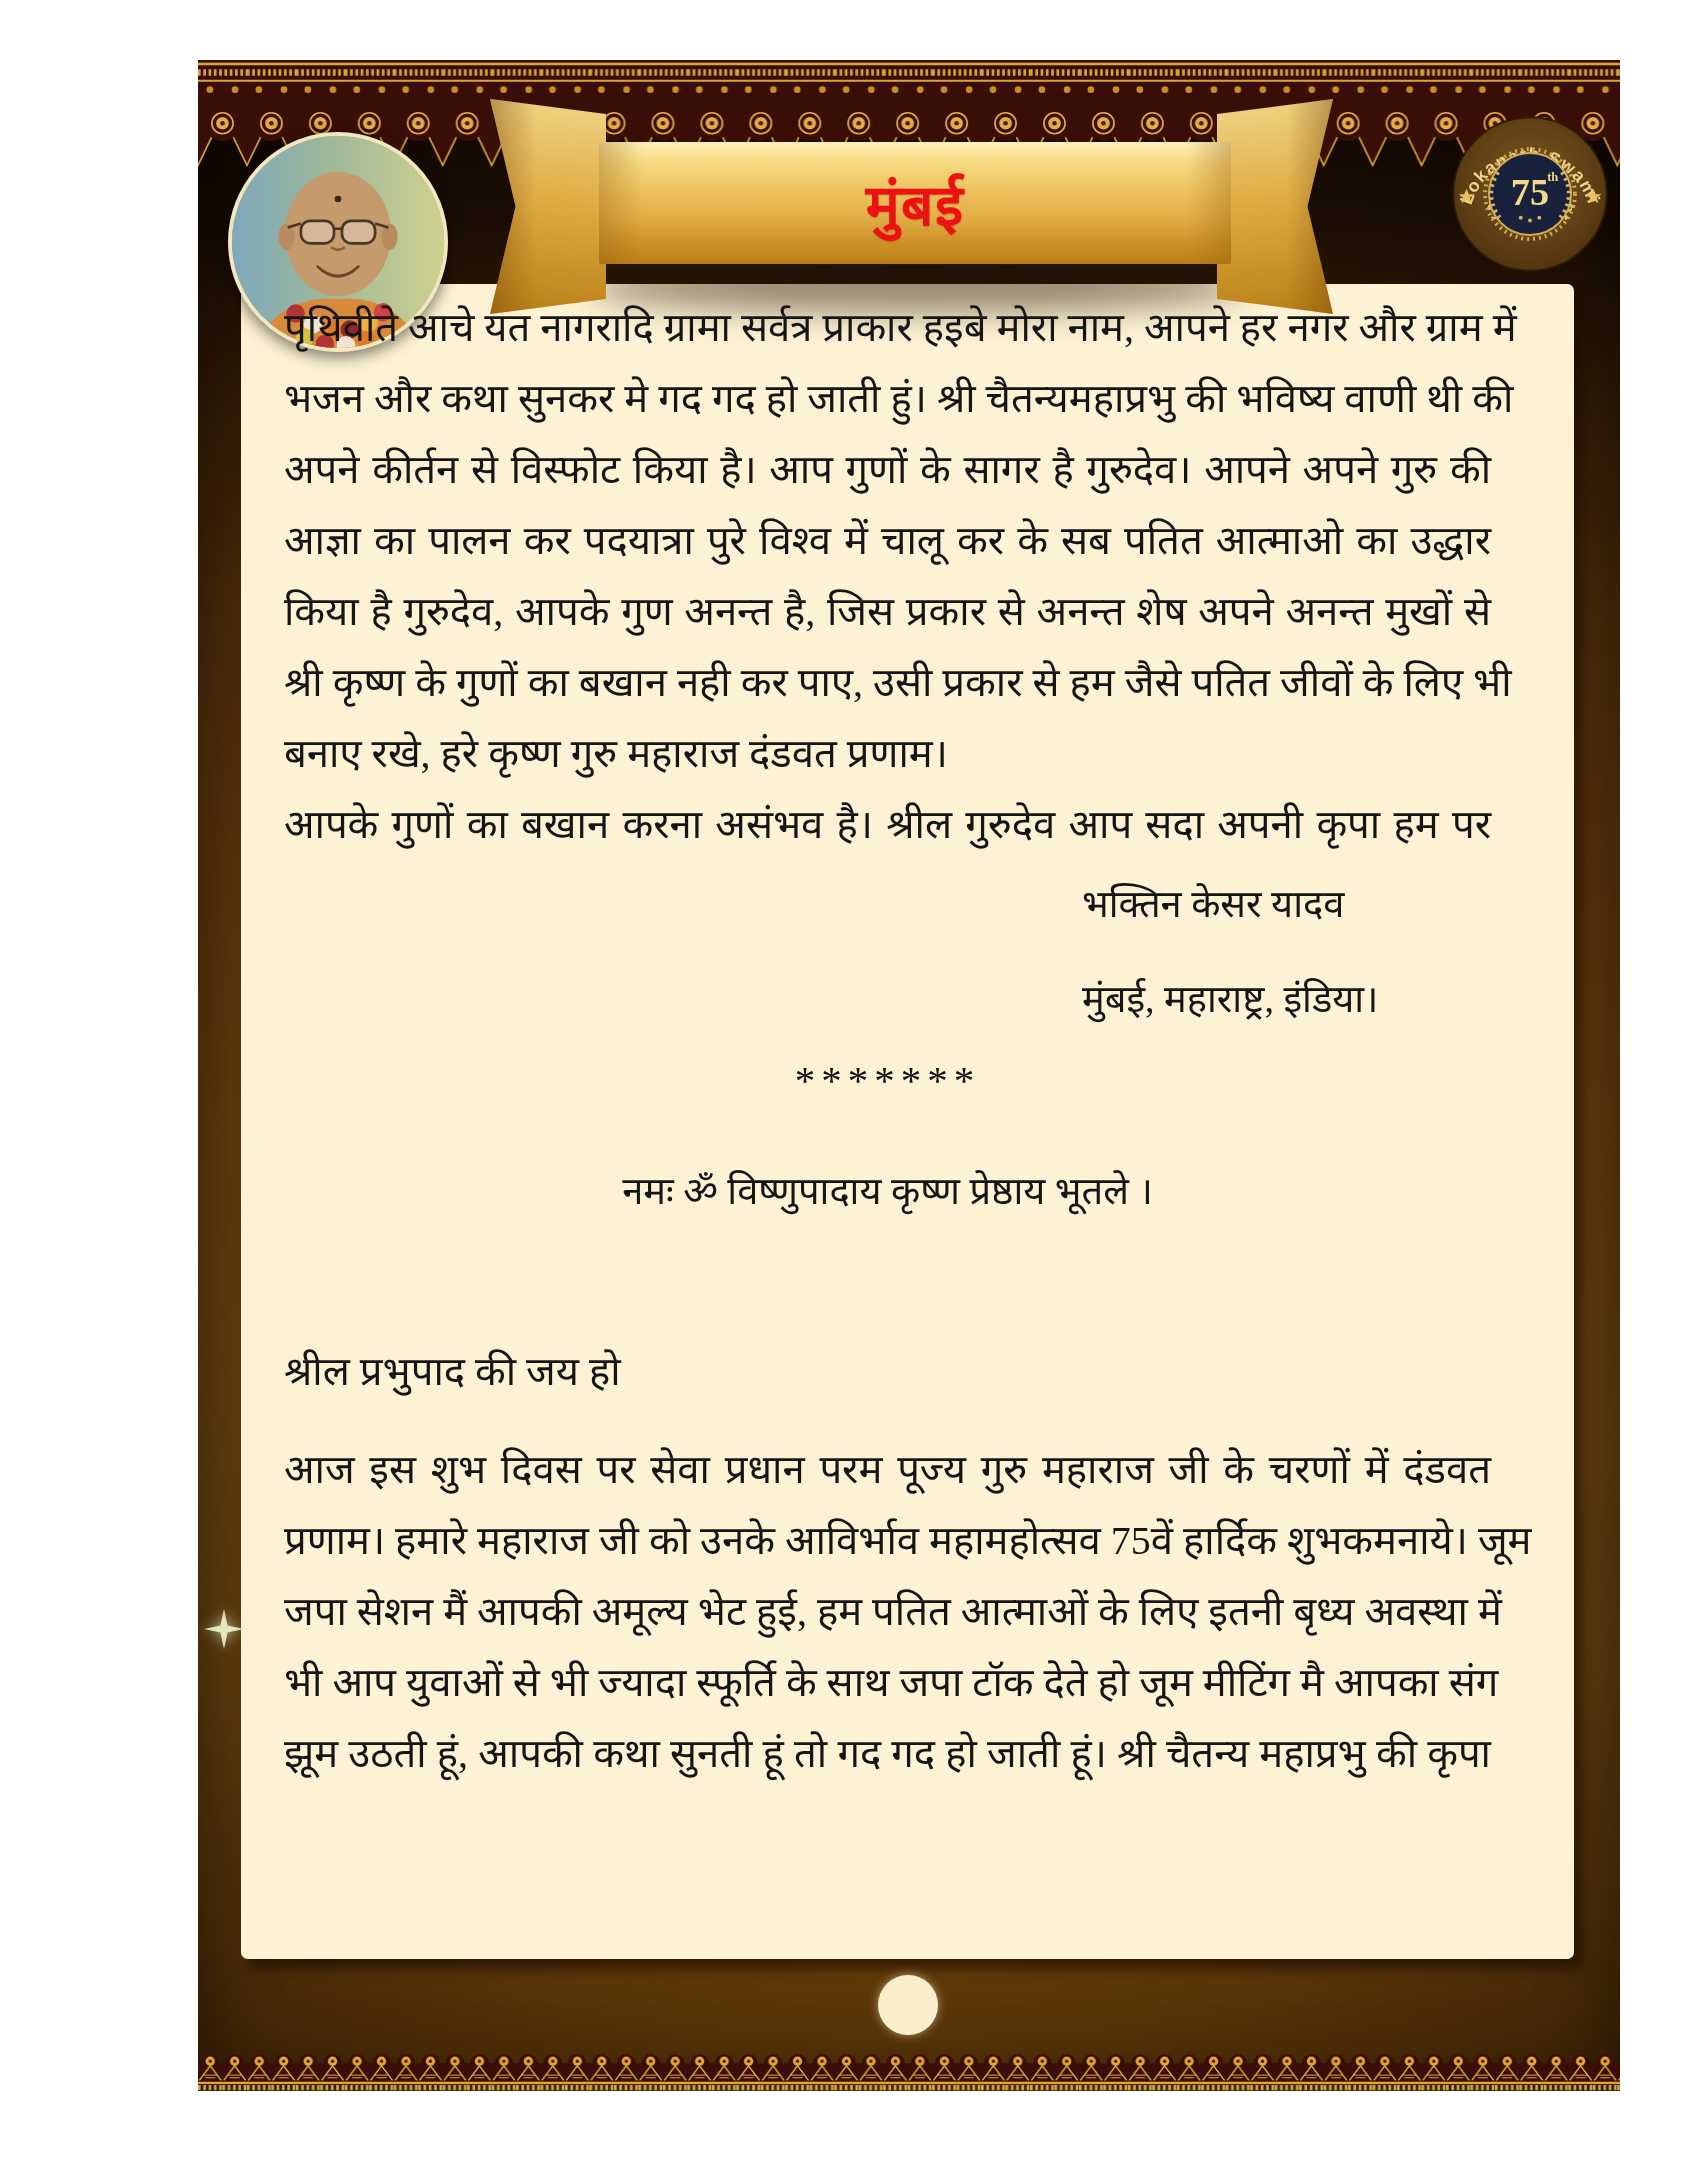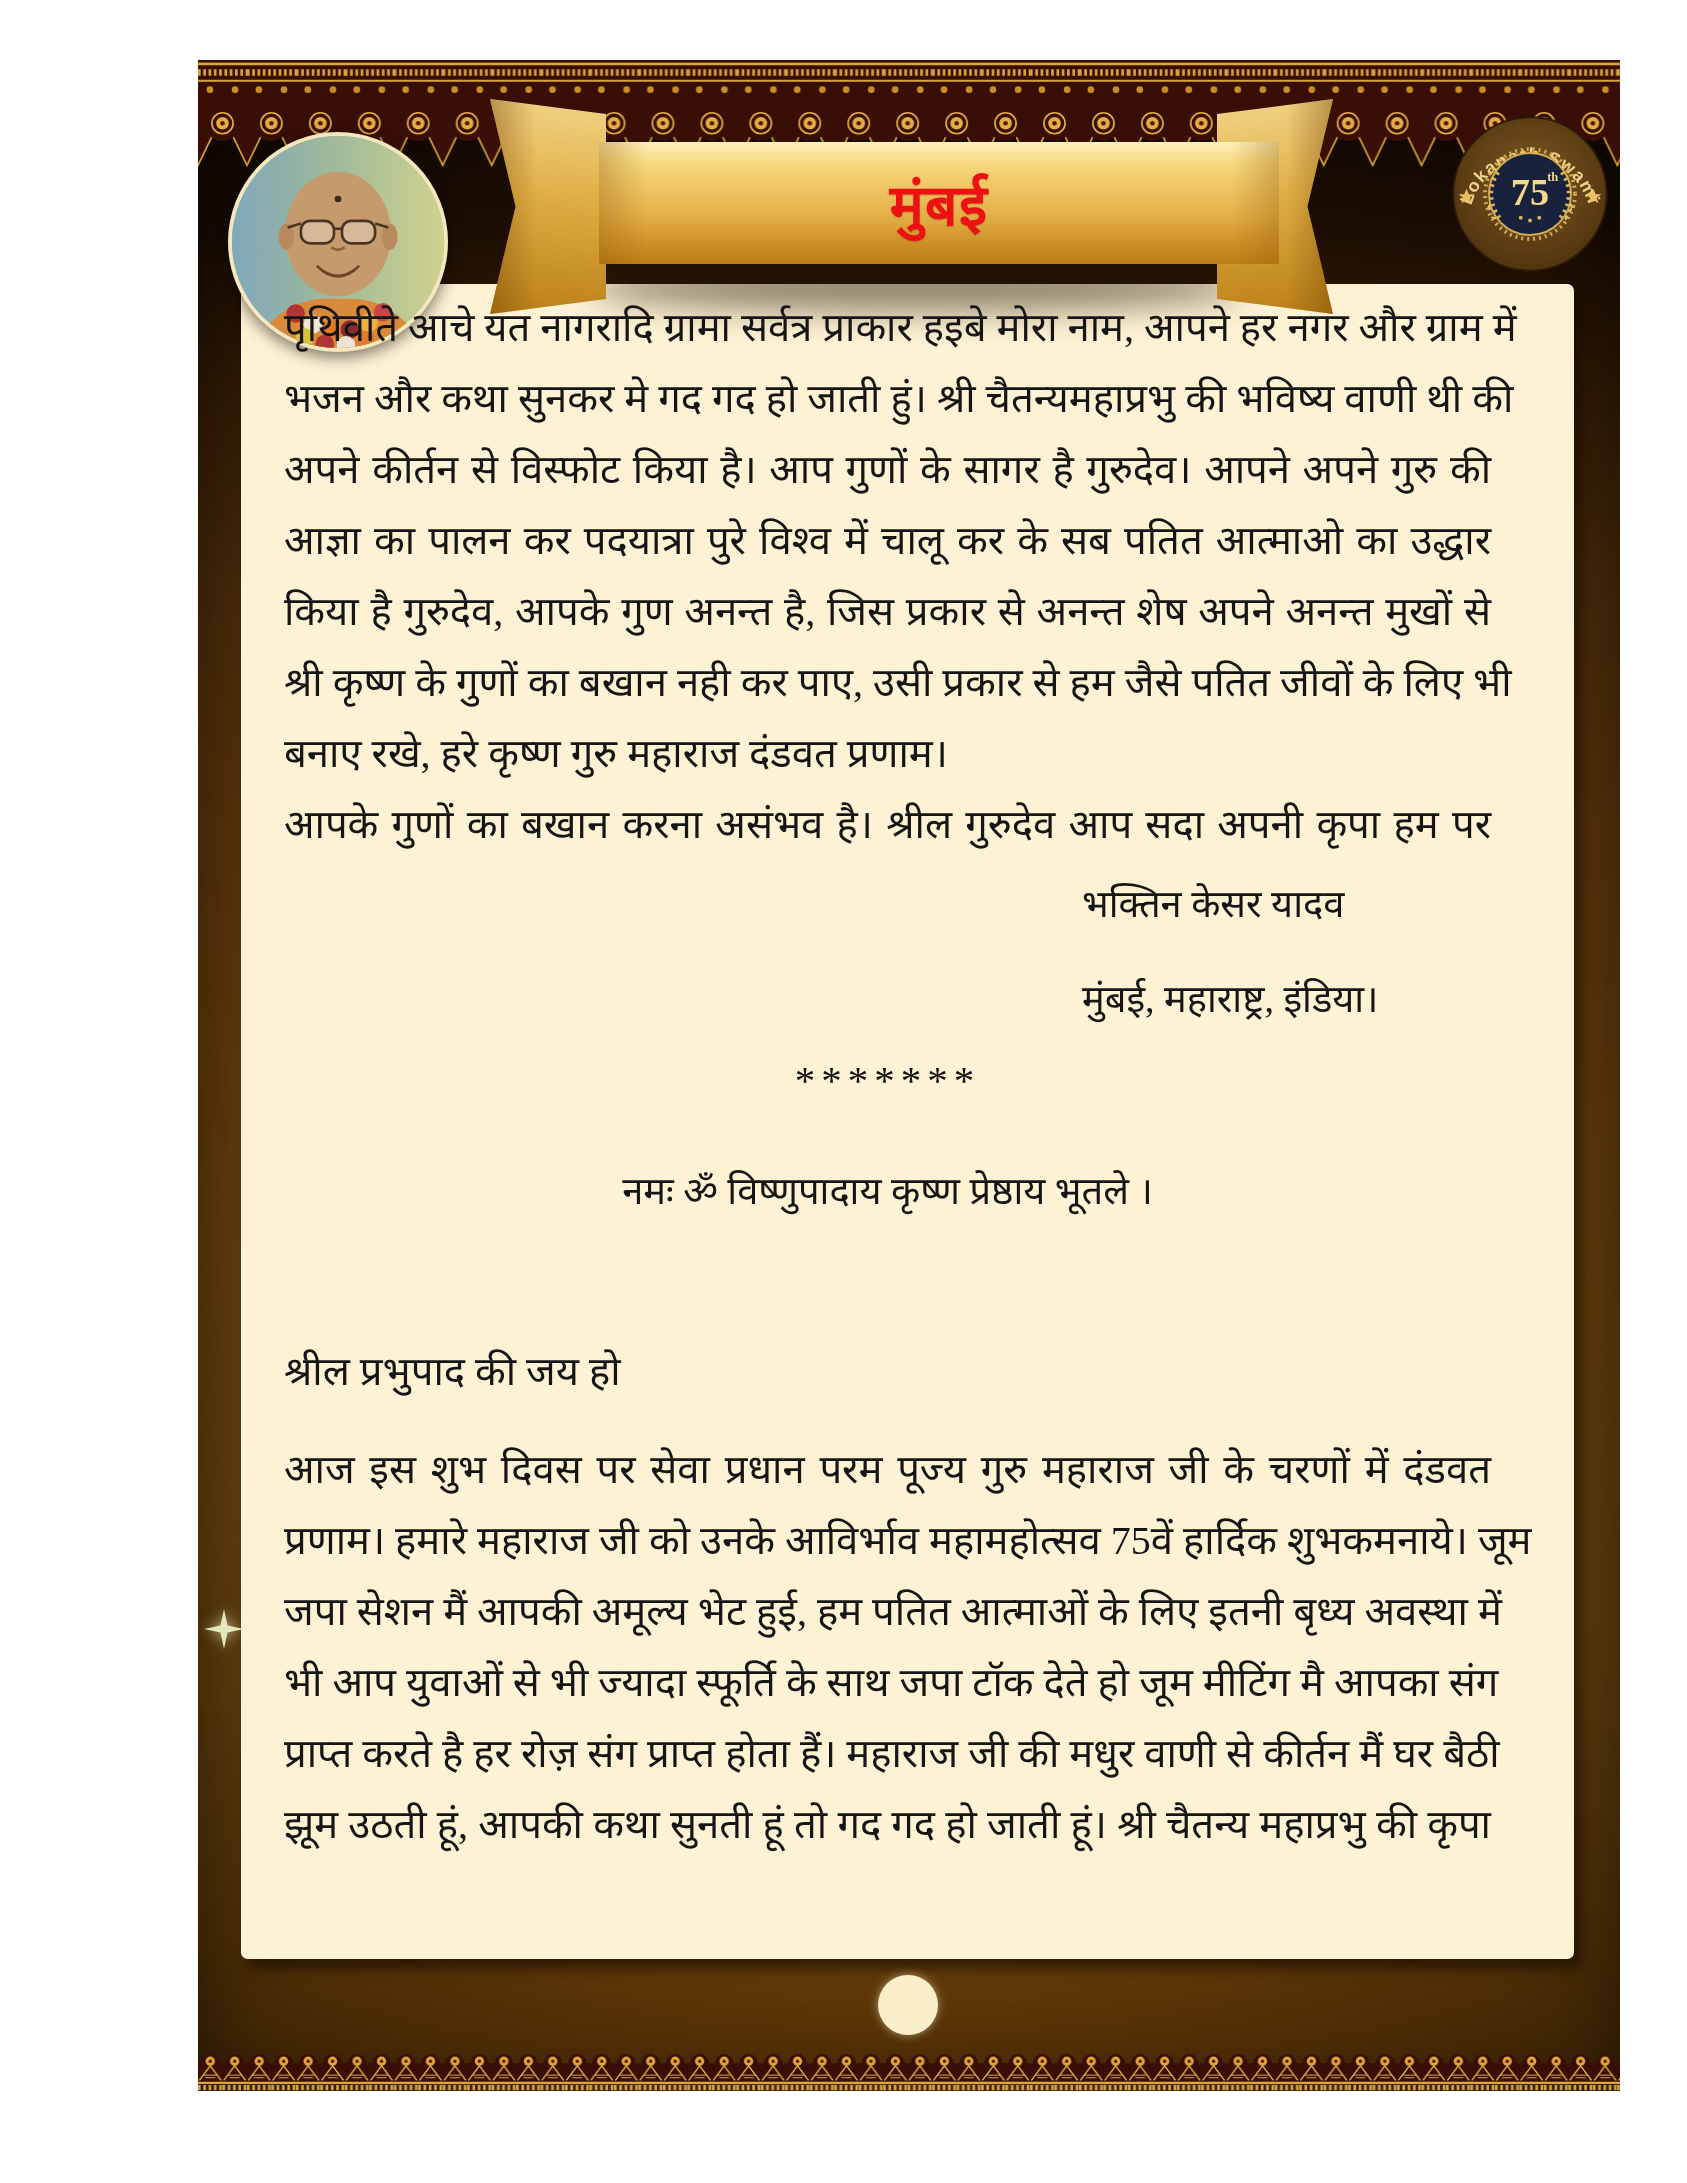--- a/index.html
+++ b/index.html
@@ -27,21 +27,21 @@
   .tail-left{left:490px;
     background:linear-gradient(90deg,rgba(120,70,8,.45),rgba(120,70,8,0) 40%),
                linear-gradient(185deg,#f2d588 0%,#e0ae45 45%,#b97f15 100%);
     clip-path:polygon(100% 7%,0 0,22% 50%,0 100%,100% 93%);}
   .tail-right{left:1217px;
     background:linear-gradient(270deg,rgba(120,70,8,.45),rgba(120,70,8,0) 40%),
                linear-gradient(175deg,#f2d588 0%,#e0ae45 45%,#b97f15 100%);
     clip-path:polygon(0 7%,100% 0,78% 50%,100% 100%,0 93%);}
   .ribbon-shadow{position:absolute;left:589px;top:263px;width:655px;height:48px;
     background:rgba(30,17,4,.5);border-radius:50%;filter:blur(16px);}
-  .ribbon{position:absolute;left:599px;top:142px;width:680px;height:122px;
+  .ribbon{position:absolute;left:599px;top:142px;width:632px;height:122px;
     background:
       linear-gradient(90deg,rgba(150,95,12,.38) 0%,rgba(150,95,12,0) 7% 93%,rgba(150,95,12,.38) 100%),
       linear-gradient(180deg,#fdf0b8 0%,#f6d87e 18%,#eec35f 40%,#e3ad45 62%,#d1942c 80%,#b97f15 100%);
     border-radius:2.6px;display:flex;align-items:center;justify-content:center;}
   .ribbon-title{font-size:57px;font-weight:bold;color:#ec1212;letter-spacing:1.3px;
     text-shadow:0 1.3px 1.3px rgba(120,20,10,.25);}
 
   
   .photo{position:absolute;left:228px;top:132px;width:212px;height:212px;border-radius:50%;
     border:4px solid #f5e6bb;overflow:hidden;box-shadow:0 5.3px 14.6px rgba(0,0,0,.5);background:#8fb0bd;}
@@ -217,18 +217,17 @@
     <div>नमः ॐ विष्णुपादाय कृष्ण प्रेष्ठाय भूतले ।</div>
   </div>
 
   <div class="heading">श्रील प्रभुपाद की जय हो</div>
 
   <div class="textblock para2">
     <div class="line">आज इस शुभ दिवस पर सेवा प्रधान परम पूज्य गुरु महाराज जी के चरणों में दंडवत</div>
     <div class="line">प्रणाम। हमारे महाराज जी को उनके आविर्भाव महामहोत्सव 75वें हार्दिक शुभकमनाये। जूम</div>
     <div class="line">जपा सेशन मैं आपकी अमूल्य भेट हुई, हम पतित आत्माओं के लिए इतनी बृध्य अवस्था में</div>
     <div class="line">भी आप युवाओं से भी ज्यादा स्फूर्ति के साथ जपा टॉक देते हो जूम मीटिंग मै आपका संग</div>
-    <div class="line">प्राप्त करते है हर रोज़ संग प्राप्त होता हैं। महाराज जी की मधुर वाणी से कीर्तन मैं घर बैठी</div>
     <div class="line">झूम उठती हूं, आपकी कथा सुनती हूं तो गद गद हो जाती हूं। श्री चैतन्य महाप्रभु की कृपा</div>
   </div>
 
 </div>
 
 
 </body></html>

